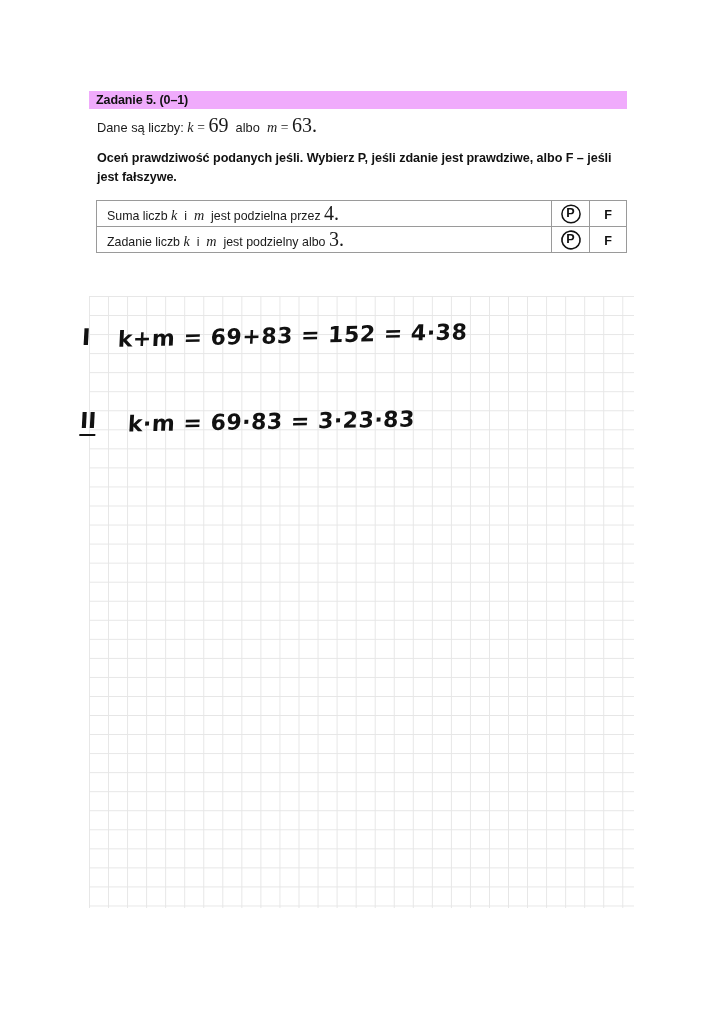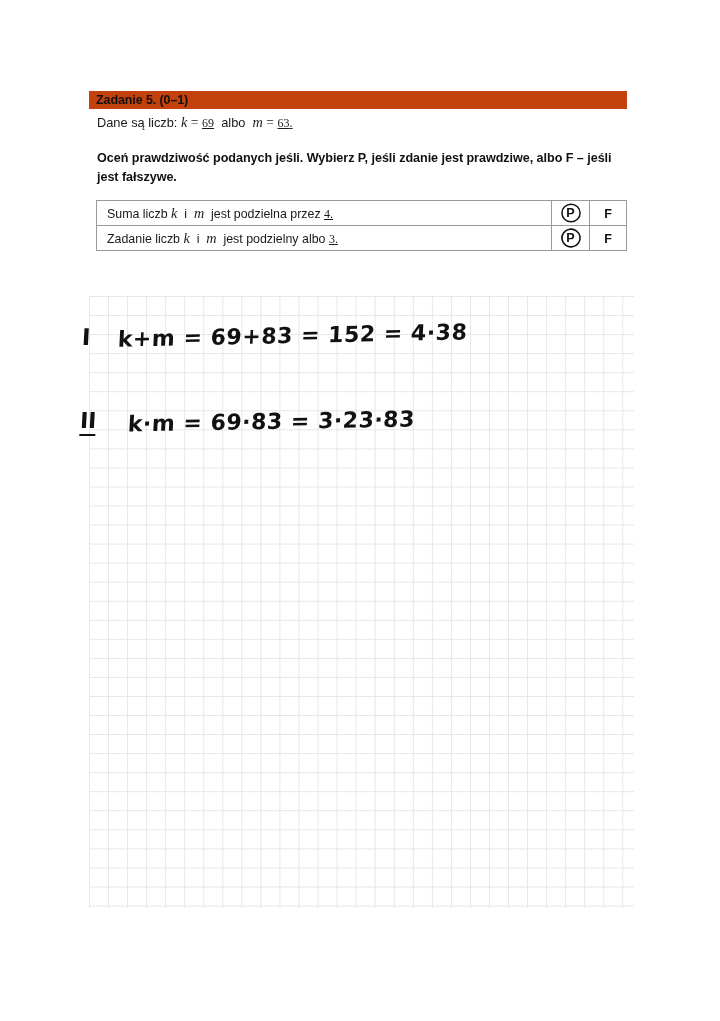--- a/index.html
+++ b/index.html
@@ -20,21 +20,21 @@
     overflow: hidden;
   }
 
   
   .task-header {
     position: absolute;
     left: 89px;
     top: 91px;
     width: 538px;
     height: 18px;
-    background: #c2410c;
+    background: #f0abfc;
     display: flex;
     align-items: center;
     box-sizing: border-box;
     padding-left: 7px;
   }
   .task-header-label {
     font-size: 12.5px;
     font-weight: bold;
     color: #111111;
     letter-spacing: -0.1px;
@@ -51,22 +51,21 @@
     white-space: nowrap;
   }
   .mathvar {
     font-family: "Liberation Serif", serif;
     font-style: italic;
     font-size: 14.2px;
   }
   .mathnum {
     font-family: "Liberation Serif", serif;
     font-style: normal;
-    font-size: 12px;
-    text-decoration: underline;
+    font-size: 20px;
   }
   .mathop {
     font-family: "Liberation Serif", serif;
     font-size: 13.6px;
   }
 
   
   .instruction {
     position: absolute;
     left: 97px;
@@ -162,21 +161,21 @@
 </head>
 <body>
 
 <div id="page">
 
   <div class="task-header">
     <span class="task-header-label">Zadanie 5. (0–1)</span>
   </div>
 
   <div class="given-line">
-    <span>Dane są liczb:</span>
+    <span>Dane są liczby:</span>
     <span class="mathvar">k</span>
     <span class="mathop">=</span>
     <span class="mathnum">69</span>
     &nbsp;<span>albo</span>&nbsp;
     <span class="mathvar">m</span>
     <span class="mathop">=</span>
     <span class="mathnum">63</span><span class="mathnum">.</span>
   </div>
 
   <div class="instruction">Oceń prawdziwość podanych jeśli. Wybierz P, jeśli zdanie jest prawdziwe, albo F – jeśli jest fałszywe.</div>

